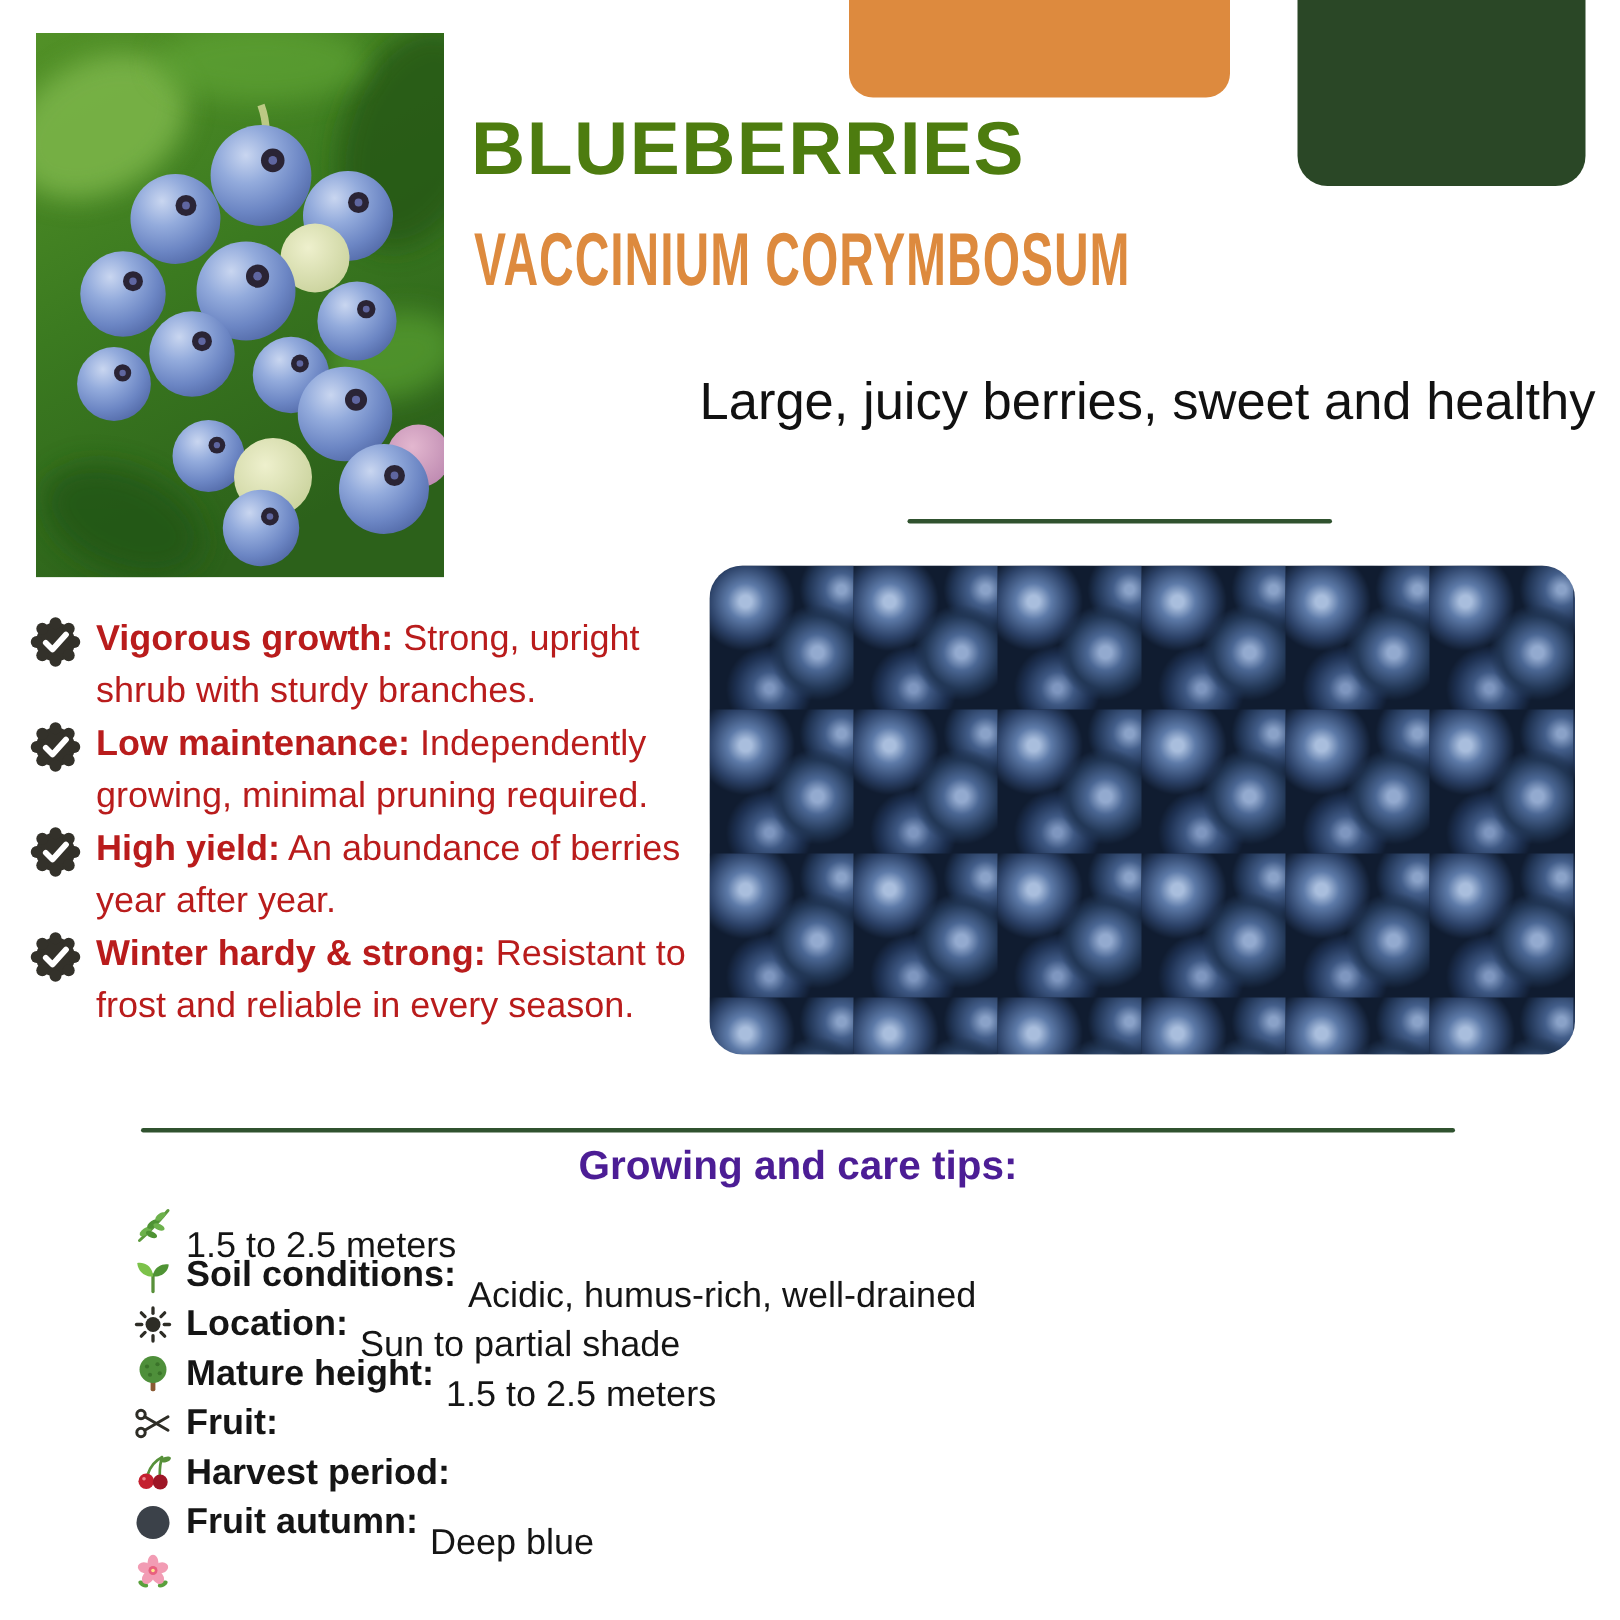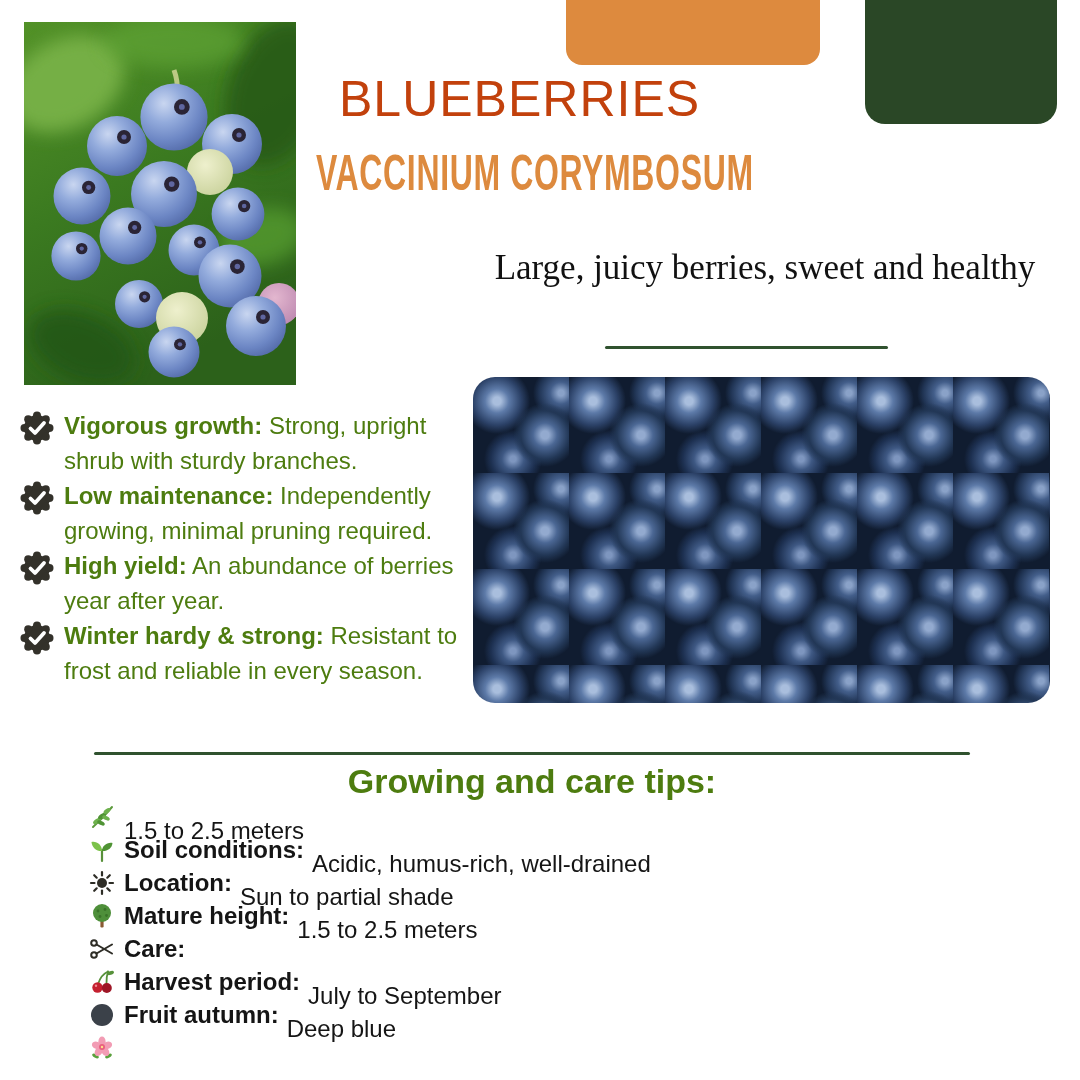--- a/index.html
+++ b/index.html
@@ -7,51 +7,51 @@
           font-family:"Liberation Sans",sans-serif;color:#161616;}
 
   
   .side-photo{position:absolute;left:24px;top:22px;width:272px;height:363px;overflow:hidden;}
 
   
   .rect-orange{position:absolute;left:566px;top:-22px;width:254px;height:87px;border-radius:16px;background:#DD8A3E;}
   .rect-green{position:absolute;left:865px;top:-24px;width:192px;height:148px;border-radius:20px;background:#2A4726;}
 
   
-  .title{position:absolute;left:314px;top:70px;font-size:50px;font-weight:400;letter-spacing:1px;
-         color:#c2410c;white-space:nowrap;margin-left:25px;}
+  .title{position:absolute;left:314px;top:70px;font-size:50px;font-weight:700;letter-spacing:1px;
+         color:#4d7c0f;white-space:nowrap;}
   .subtitle{position:absolute;left:316px;top:144px;font-size:50px;font-weight:700;letter-spacing:1px;
             color:#DD8A3E;white-space:nowrap;transform:scaleX(.64);transform-origin:left center;}
   .tagline{position:absolute;left:450px;top:248px;width:630px;text-align:center;
-           font-family:Liberation Serif, serif;font-size:35px;color:#111;}
+           font-family:Liberation Sans, sans-serif;font-size:35px;color:#111;}
 
   .divider{position:absolute;height:3px;background:#30522F;border-radius:2px;}
   .divider-1{left:605px;top:346px;width:283px;}
   .divider-2{left:94px;top:752px;width:876px;}
 
   
   .main-photo{position:absolute;left:473px;top:377px;width:577px;height:326px;border-radius:22px;
     background-color:#101c30;
     background-image:
       radial-gradient(circle at 24px 24px, #a9bedd 0 4px, #5d7aa8 12px, #2c4268 24px, rgba(16,28,48,0) 33px),
       radial-gradient(circle at 72px 58px, #93aacf 0 4px, #4b6794 12px, #223756 24px, rgba(16,28,48,0) 32px),
       radial-gradient(circle at 40px 82px, #7e96bf 0 3px, #3e5883 11px, #1d3051 22px, rgba(16,28,48,0) 29px),
       radial-gradient(circle at 88px 16px, #8aa2c8 0 3px, #435e8a 11px, #203454 22px, rgba(16,28,48,0) 28px);
     background-size:96px 96px;}
 
   
   .features{position:absolute;left:20px;top:408px;width:458px;}
   .feature{display:flex;align-items:flex-start;}
   .feature .badge{flex:0 0 34px;width:34px;height:34px;margin:3px 10px 0 0;}
-  .feature .ftext{font-size:24px;line-height:35px;color:#4d7c0f;}
+  .feature .ftext{font-size:24px;line-height:35px;color:#b91c1c;}
   .feature .ftext .b{font-weight:700;}
 
   
   .tips-heading{position:absolute;left:94px;top:762px;width:876px;text-align:center;
-                font-size:34px;font-weight:700;color:#4d7c0f;}
+                font-size:27px;font-weight:700;color:#4c1d95;}
   .tips{position:absolute;left:88px;top:800px;width:960px;}
   .tip{display:flex;align-items:center;height:33px;font-size:24px;color:#151515;}
   .tip .ticon{flex:0 0 27px;width:27px;height:27px;margin-right:9px;display:flex;
               align-items:center;justify-content:center;}
   .tip .b{font-weight:700;margin-right:8px;white-space:nowrap;}
   .tip .v{white-space:nowrap;margin-top:29px;}
 </style>
 </head>
 <body>
 
@@ -277,36 +277,35 @@
       <span class="ticon">
         <svg width="26" height="26" viewBox="0 0 26 26">
           <g stroke="#2e2d26" stroke-width="2" stroke-linecap="round" fill="none">
             <line x1="7.5" y1="8.5" x2="23" y2="17.5"></line>
             <line x1="7.5" y1="17.5" x2="23" y2="8.5"></line>
             <circle cx="5" cy="7" r="2.8"></circle>
             <circle cx="5" cy="19" r="2.8"></circle>
           </g>
         </svg>
       </span>
-      <span class="b">Care:</span>
+      <span class="b">Fruit:</span>
     </div>
 
     <div class="tip">
       <span class="ticon">
         <svg width="26" height="26" viewBox="0 0 26 26">
           <path d="M9.5 14 Q12 6 19 2.5" stroke="#57913a" stroke-width="1.8" fill="none" stroke-linecap="round"></path>
           <path d="M17.5 14 Q17.5 7 19 2.5" stroke="#57913a" stroke-width="1.8" fill="none" stroke-linecap="round"></path>
           <ellipse cx="21.5" cy="4" rx="3.6" ry="1.8" transform="rotate(-18 21.5 4)" fill="#57913a"></ellipse>
           <circle cx="8.5" cy="18.5" r="5.2" fill="#c4202f"></circle>
           <circle cx="17.8" cy="19" r="5" fill="#9e1626"></circle>
           <circle cx="7" cy="16.8" r="1.2" fill="#ee8b92"></circle>
         </svg>
       </span>
       <span class="b">Harvest period:</span>
-      <span class="v">July to September</span>
     </div>
 
     <div class="tip">
       <span class="ticon">
         <svg width="26" height="26" viewBox="0 0 26 26">
             <circle cx="13" cy="13" r="11" fill="#3B4149"></circle>
           </svg>
       </span>
       <span class="b">Fruit autumn:</span>
       <span class="v">Deep blue</span>

